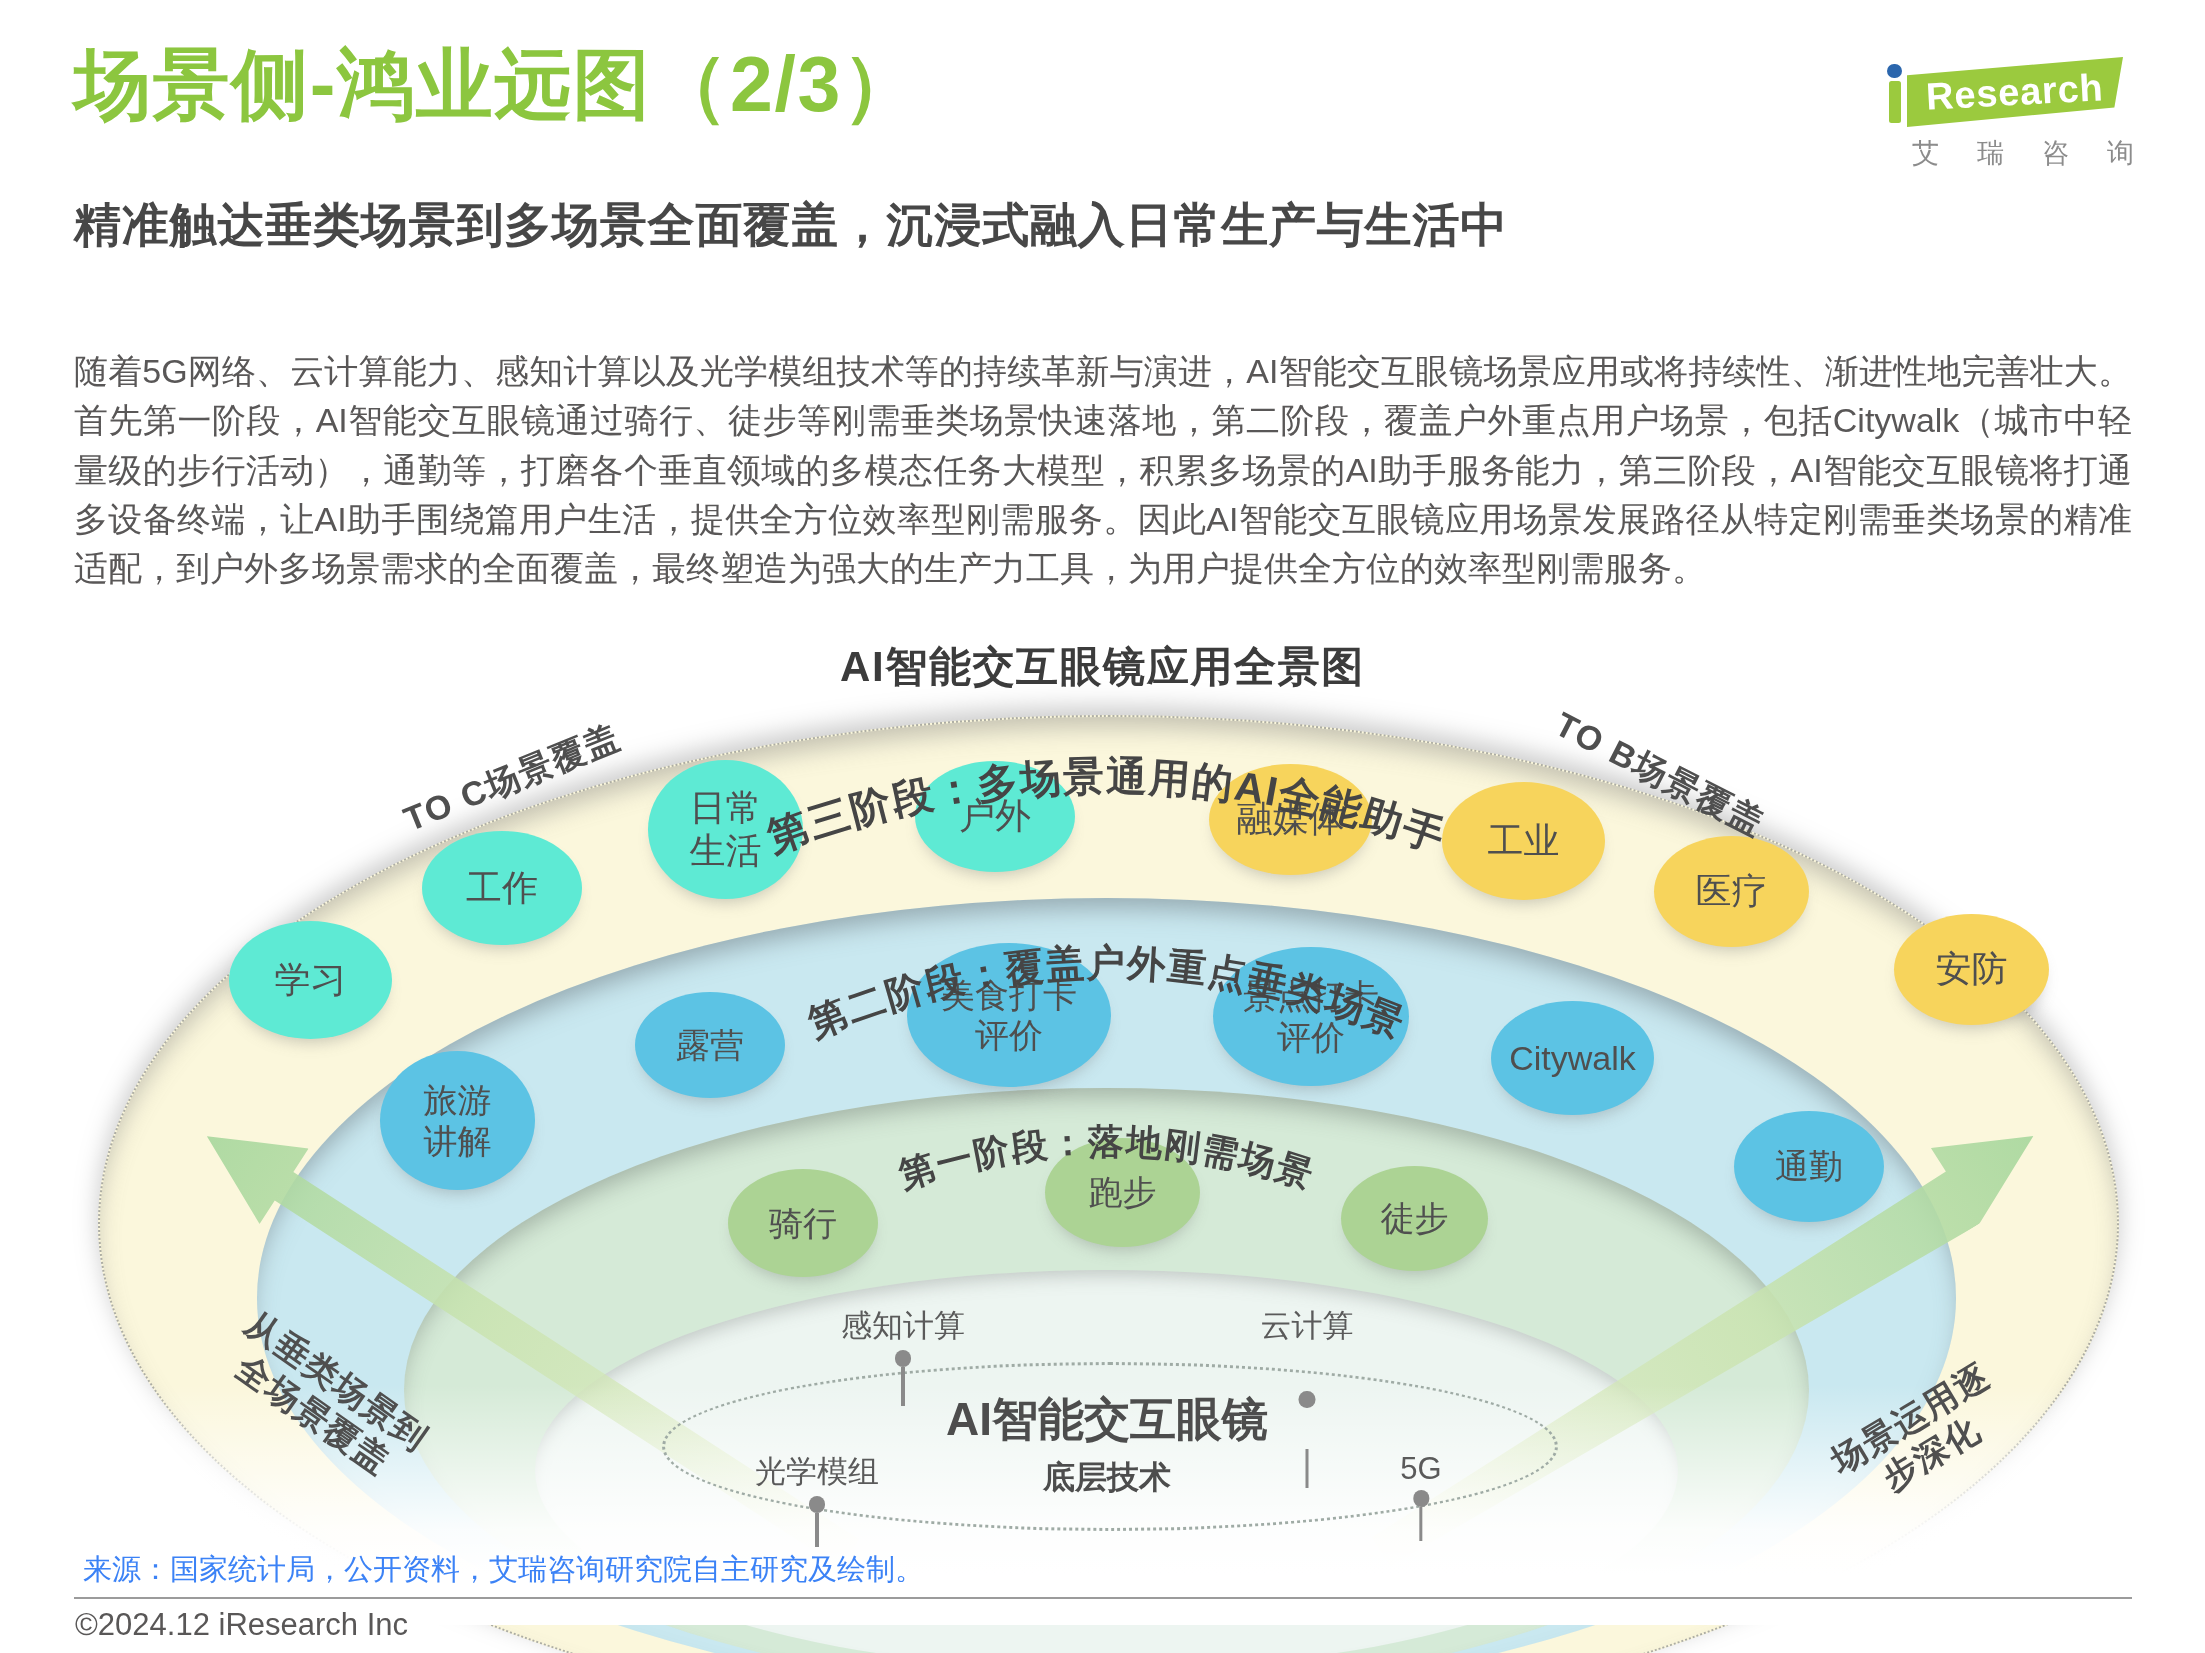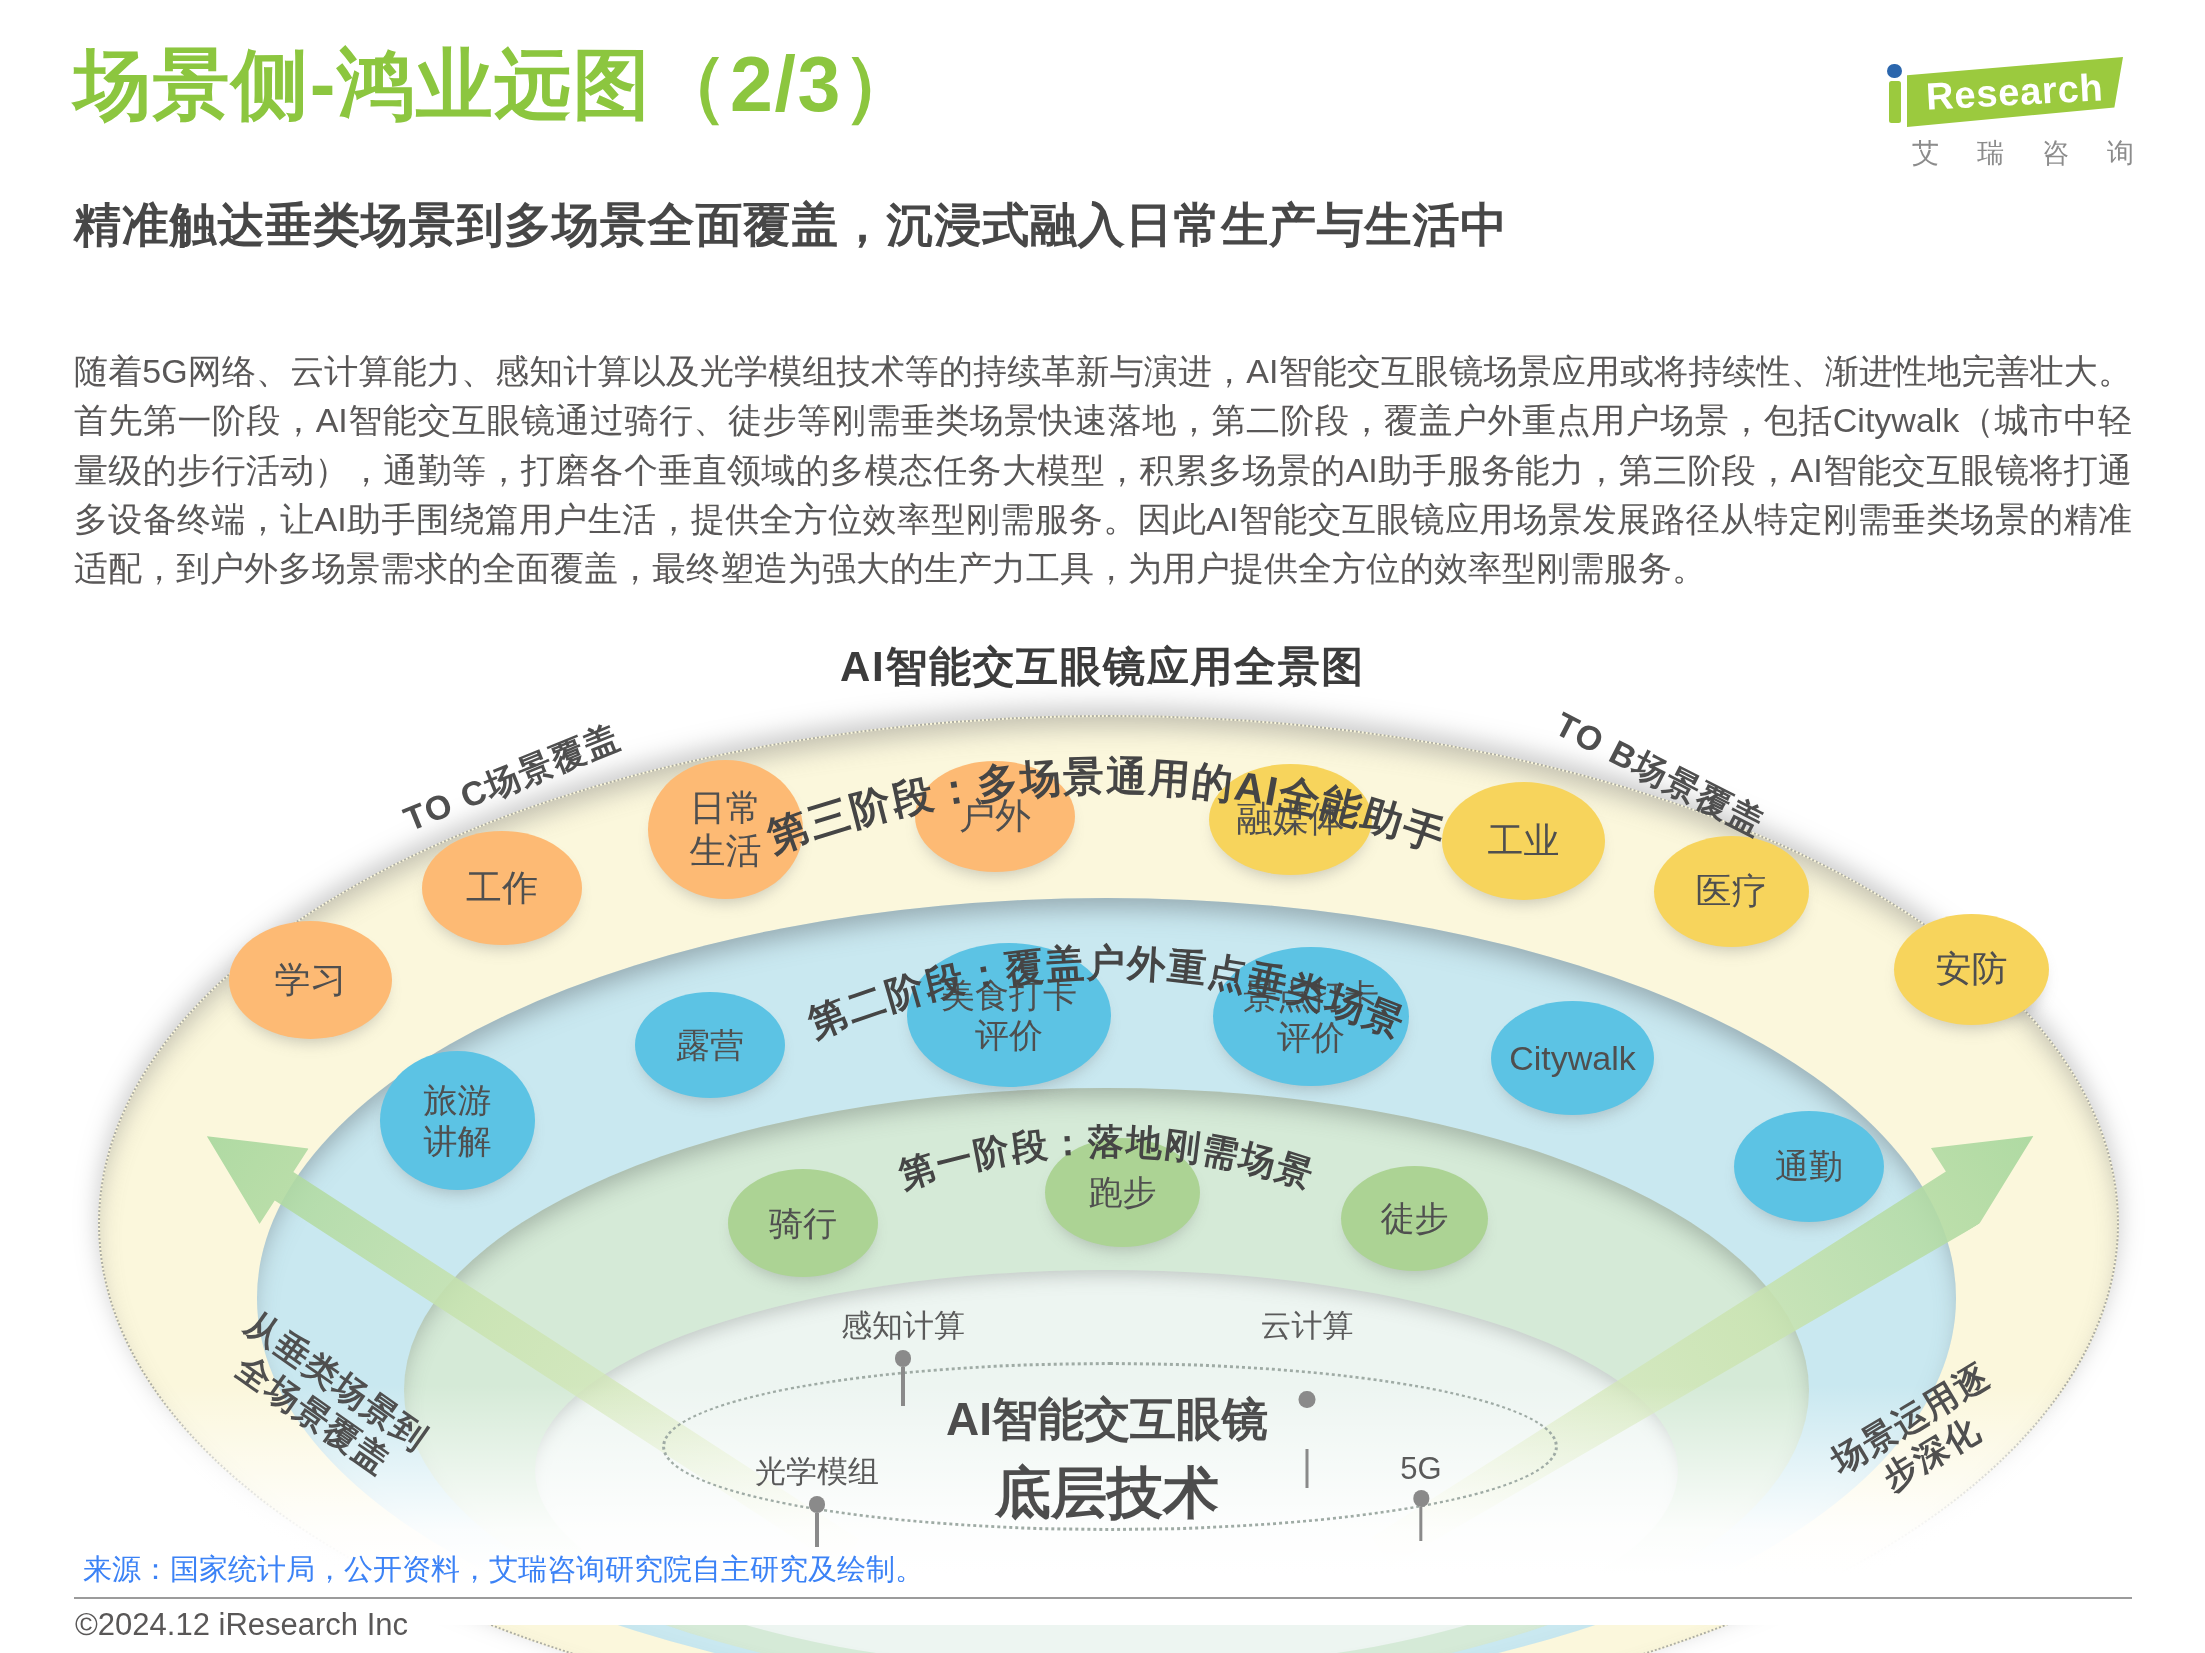--- a/index.html
+++ b/index.html
@@ -44,31 +44,31 @@
       clip-path:polygon(0 31%,88% 31%,88% 0,100% 50%,88% 100%,0 69%);}
 
   
   .fade{position:absolute;left:0;top:1282px;width:2205px;height:343px;z-index:6;pointer-events:none;
         background:linear-gradient(to bottom,rgba(255,255,255,0) 0%,rgba(255,255,255,0) 30%,rgba(255,255,255,.9) 72%,#fff 85%);}
 
   
   .bubble{position:absolute;border-radius:50%;display:flex;align-items:center;justify-content:center;
           text-align:center;font-weight:400;color:#4F4F4F;white-space:pre-line;z-index:7;
           box-shadow:0 9.8px 14.7px -6.5px rgba(110,110,110,.35);line-height:1.18;}
-  .bubble.y1{background:#fdba74;font-size:36px;}
+  .bubble.y1{background:#5eead4;font-size:36px;}
   .bubble.y2{background:#F7D45C;font-size:36px;}
   .bubble.b{background:#5CC3E4;font-size:34px;}
   .bubble.g{background:#ACD394;font-size:34px;}
 
   
   .tech-ellipse{position:absolute;left:662px;top:1362px;width:890px;height:163px;border:3.3px dotted #9FABA5;
                 border-radius:50%;z-index:7;}
   .tech-title{position:absolute;left:862px;top:1389px;width:490px;text-align:center;z-index:8;color:#4D4D4D;}
   .tech-title .l1{font-size:46px;font-weight:700;}
-  .tech-title .l2{font-size:56px;font-weight:700;margin-top:4.9px;}
+  .tech-title .l2{font-size:32px;font-weight:700;margin-top:4.9px;}
   .tech-item{position:absolute;transform:translateX(-50%);display:flex;flex-direction:column;align-items:center;z-index:8;}
   .tech-item .lbl{font-size:31px;color:#5A5A5A;white-space:nowrap;}
   .tech-item .dot{width:16.3px;height:16.3px;border-radius:50%;background:#8A8A8A;margin-top:3.3px;}
   .tech-item .stem{width:3.3px;background:#8A8A8A;}
 
   
   .corner{position:absolute;font-weight:700;color:#4F4F4F;font-size:34px;letter-spacing:1.6px;z-index:8;
           white-space:nowrap;text-align:center;line-height:1.2;}
   .corner-tl{left:512px;top:778px;transform:translate(-50%,-50%) rotate(-22deg);}
   .corner-tr{left:1660px;top:774px;transform:translate(-50%,-50%) rotate(27deg);}

